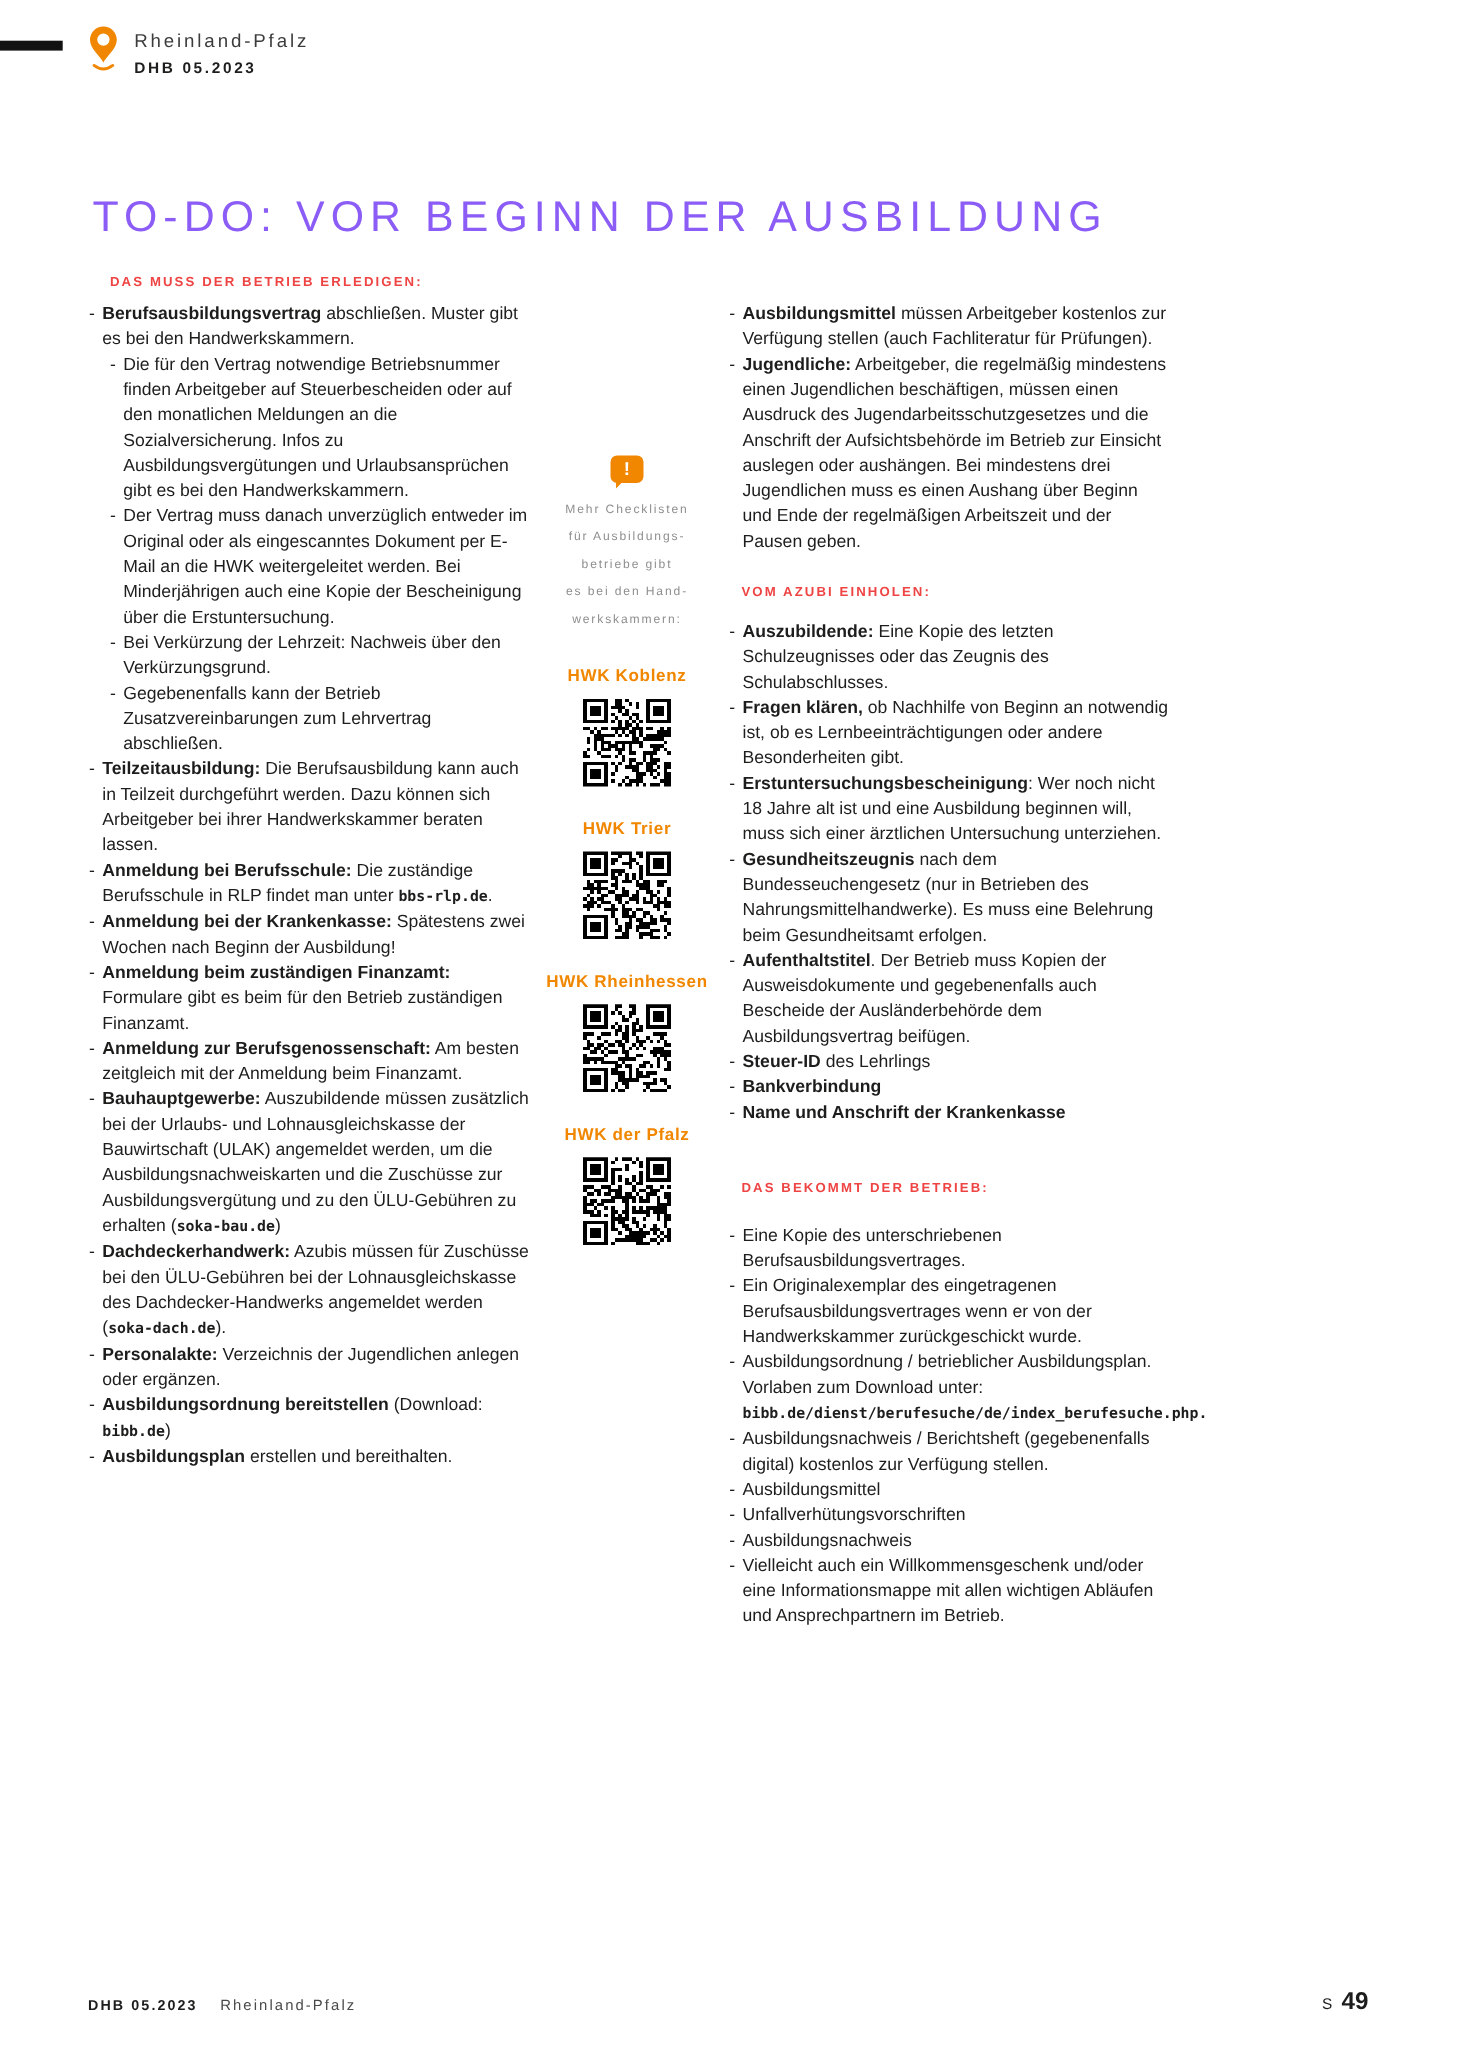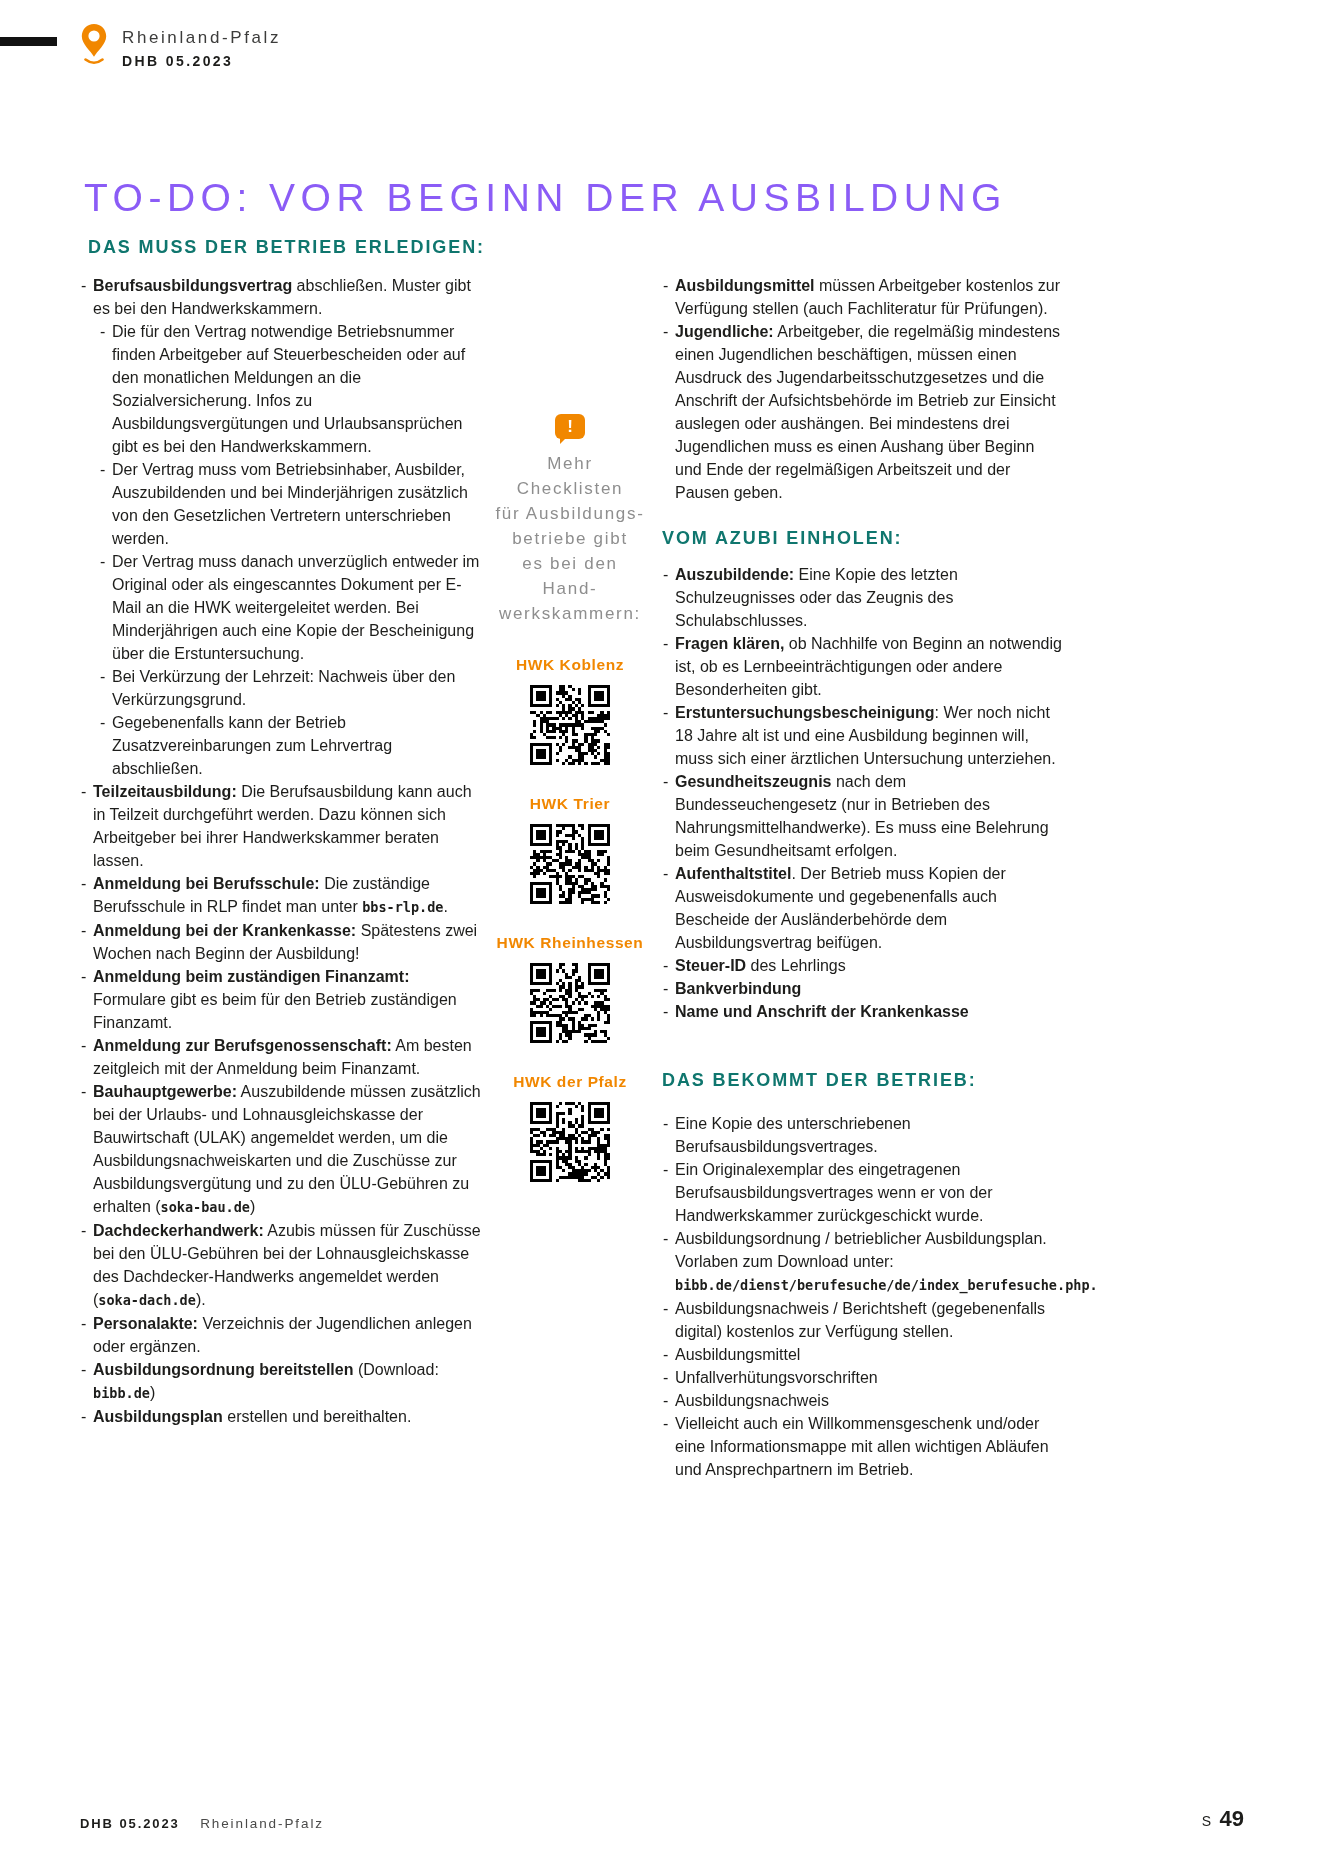--- a/index.html
+++ b/index.html
@@ -10,21 +10,21 @@
   .header-bar{position:absolute;left:0;top:37px;width:57px;height:9px;background:#121212;}
   .masthead{position:absolute;left:78px;top:22px;display:flex;align-items:flex-start;gap:12px;}
   .pin{display:block;}
   .masthead-text{padding-top:6px;}
   .masthead-text .region{font-size:17px;letter-spacing:2.6px;color:#3c3c3b;}
   .masthead-text .issue{margin-top:5px;font-weight:bold;font-size:14px;letter-spacing:2.4px;color:#1d1d1b;}
 
   
   .title{position:absolute;left:84px;top:176px;margin:0;font-size:39px;font-weight:300;
          letter-spacing:5.5px;color:#8b5cf6;white-space:nowrap;}
-  .sec-heading{font-size:18px;font-weight:bold;letter-spacing:1.9px;color:#0f766e;margin:0;}
+  .sec-heading{font-size:12px;font-weight:bold;letter-spacing:1.9px;color:#ef4444;margin:12px;}
   .h-betrieb{position:absolute;left:88px;top:237px;}
 
   
   .col{position:absolute;top:274px;font-size:16px;line-height:23px;}
   .col-left{left:80px;width:402px;}
   .col-mid{left:492px;width:156px;text-align:center;}
   .col-right{left:662px;width:400px;}
 
   
   .li{position:relative;padding-left:13px;}
@@ -34,21 +34,21 @@
   .url{font-family:"DejaVu Sans Mono",monospace;font-weight:bold;font-size:13.5px;}
 
   .mt1{margin-top:23px;margin-bottom:13px;}
   .mt2{margin-top:46px;margin-bottom:20px;}
 
   
   .alert-icon{width:30px;height:25px;background:#F18700;border-radius:6px;margin:140px auto 12px;
               position:relative;color:#ffffff;font-weight:bold;font-size:17px;line-height:25px;text-align:center;}
   .alert-icon::after{content:"";position:absolute;left:5px;bottom:-5px;width:0;height:0;
               border:4px solid transparent;border-top-color:#F18700;border-left-color:#F18700;}
-  .note{color:#8e8e8e;font-size:17px;letter-spacing:1.7px;line-height:25px;}
+  .note{color:#8e8e8e;font-size:11px;letter-spacing:1.7px;line-height:25px;}
   .qr-label{color:#F18700;font-weight:bold;font-size:15.5px;letter-spacing:0.6px;margin-top:27px;}
   .qr{width:80px;height:80px;margin:9px auto 0;}
   .qr svg{display:block;width:80px;height:80px;}
 
   
   .footer{position:absolute;left:0;right:0;top:1806px;height:40px;}
   .footer-left{position:absolute;left:80px;top:8px;}
   .f-issue{font-weight:bold;font-size:13px;letter-spacing:1.9px;color:#1d1d1b;margin-right:16px;}
   .f-region{font-size:13.5px;letter-spacing:1.9px;color:#4a4a49;}
   .footer-right{position:absolute;right:82px;top:0;}
@@ -75,21 +75,20 @@
     </div>
   </header>
 
   <h1 class="title">TO-DO: VOR BEGINN DER AUSBILDUNG</h1>
 
   <h2 class="sec-heading h-betrieb">DAS MUSS DER BETRIEB ERLEDIGEN:</h2>
 
   <div class="col col-left">
       <div class="li"><span class="b">Berufsausbildungsvertrag</span><span> abschließen. Muster gibt es bei den Handwerkskammern.</span></div>
       <div class="li sub"><span>Die für den Vertrag notwendige Betriebsnummer finden Arbeitgeber auf Steuerbescheiden oder auf den monatlichen Meldungen an die Sozialversicherung. Infos zu Ausbildungsvergütungen und Urlaubsansprüchen gibt es bei den Handwerkskammern.</span></div>
-      <div class="li sub"><span>Der Vertrag muss vom Betriebsinhaber, Ausbilder, Auszubildenden und bei Minderjährigen zusätzlich von den Gesetzlichen Vertretern unterschrieben werden.</span></div>
       <div class="li sub"><span>Der Vertrag muss danach unverzüglich entweder im Original oder als eingescanntes Dokument per E-Mail an die HWK weitergeleitet werden. Bei Minderjährigen auch eine Kopie der Bescheinigung über die Erstuntersuchung.</span></div>
       <div class="li sub"><span>Bei Verkürzung der Lehrzeit: Nachweis über den Verkürzungsgrund.</span></div>
       <div class="li sub"><span>Gegebenenfalls kann der Betrieb Zusatzvereinbarungen zum Lehrvertrag abschließen.</span></div>
       <div class="li"><span class="b">Teilzeitausbildung:</span><span> Die Berufsausbildung kann auch in Teilzeit durchgeführt werden. Dazu können sich Arbeitgeber bei ihrer Handwerkskammer beraten lassen.</span></div>
       <div class="li"><span class="b">Anmeldung bei Berufsschule:</span><span> Die zuständige Berufsschule in RLP findet man unter </span><span class="url">bbs-rlp.de</span><span>.</span></div>
       <div class="li"><span class="b">Anmeldung bei der Krankenkasse:</span><span> Spätestens zwei Wochen nach Beginn der Ausbildung!</span></div>
       <div class="li"><span class="b">Anmeldung beim zuständigen Finanzamt:</span><span> Formulare gibt es beim für den Betrieb zuständigen Finanzamt.</span></div>
       <div class="li"><span class="b">Anmeldung zur Berufsgenossenschaft:</span><span> Am besten zeitgleich mit der Anmeldung beim Finanzamt.</span></div>
       <div class="li"><span class="b">Bauhauptgewerbe:</span><span> Auszubildende müssen zusätzlich bei der Urlaubs- und Lohnausgleichskasse der Bauwirtschaft (ULAK) angemeldet werden, um die Ausbildungsnachweiskarten und die Zuschüsse zur Ausbildungsvergütung und zu den ÜLU-Gebühren zu erhalten (</span><span class="url">soka-bau.de</span><span>)</span></div>
       <div class="li"><span class="b">Dachdeckerhandwerk:</span><span> Azubis müssen für Zuschüsse bei den ÜLU-Gebühren bei der Lohnausgleichskasse des Dachdecker-Handwerks angemeldet werden (</span><span class="url">soka-dach.de</span><span>).</span></div>

